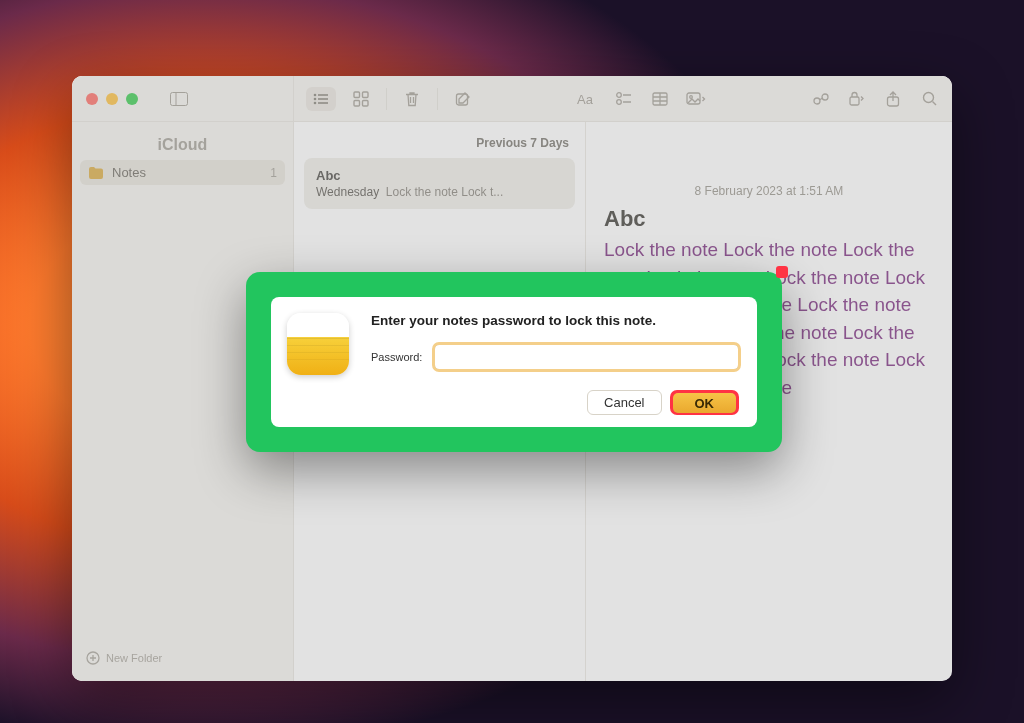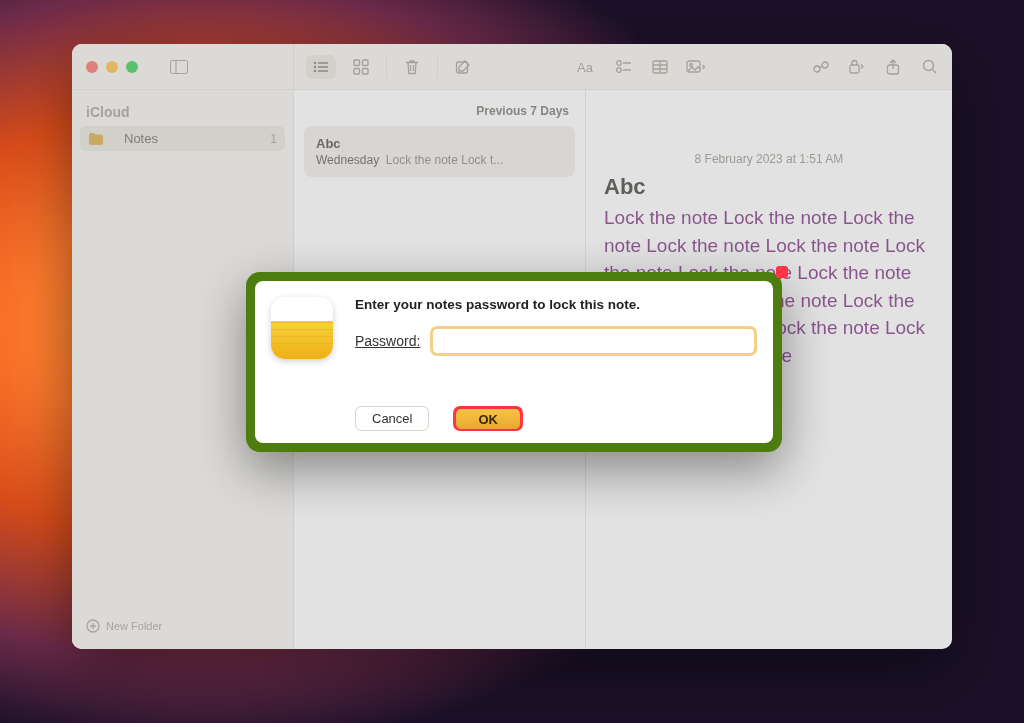--- a/index.html
+++ b/index.html
@@ -5,21 +5,21 @@
 * { margin: 0; padding: 0; box-sizing: border-box; font-family: -apple-system, BlinkMacSystemFont, "Helvetica Neue", sans-serif; }
 
 body {
   width: 1024px; height: 723px;
   background: radial-gradient(ellipse 700px 500px at 20% 45%, #ff9a3c 0%, #ff7a2d 25%, #d84c1a 45%, #6b2a4a 68%, #1b1128 85%);
   overflow: hidden; position: relative;
 }
 
 
 .app-window {
-  position: absolute; left: 72px; top: 44px; width: 880px; height: 605px;
+  position: absolute; left: 72px; top: 76px; width: 880px; height: 605px;
   background: #fff; border-radius: 10px; overflow: hidden;
   box-shadow: 0 20px 60px rgba(0,0,0,.45);
   display: grid;
   grid-template-columns: 222px 292px 1fr;
   grid-template-rows: 46px 1fr;
 }
 
 
 .app-dim {
   position: absolute; inset: 0; background: rgba(180,180,180,.38);
@@ -45,23 +45,23 @@
 .tb-icon.active-pill { background:#e7e3db; border-radius:6px; width:30px; height:24px; color:#7a766d; }
 .tb-spacer { flex:1; }
 .tb-group { display:flex; gap:14px; align-items:center; }
 .tb-sep { width:1px; height:22px; background:#e3e0d9; }
 
 
 .sidebar {
   grid-column:1; grid-row:2; background:#f4f2ee; border-right:1px solid #e5e2dc;
   display:flex; flex-direction:column; padding:10px 8px 8px 8px;
 }
-.side-section-label { font-size:14px; color:#9c988e; font-weight:600; padding:4px 6px 6px; }
+.side-section-label { font-size:16px; color:#9c988e; font-weight:600; padding:4px 6px 6px;text-align:center; }
 .side-item {
-  display:flex; align-items:center; gap:20px; padding:5px 8px; border-radius:6px; font-size:13px; color:#5f5b52;
+  display:flex; align-items:center; gap:8px; padding:5px 8px; border-radius:6px; font-size:13px; color:#5f5b52;
 }
 .side-item.selected { background:#e6e2d9; }
 .side-item .count { margin-left:auto; color:#9c988e; font-size:12px; }
 .folder-ic { color:#d9a531; }
 .sidebar-footer { margin-top:auto; display:flex; align-items:center; gap:6px; padding:8px 6px; color:#a09c92; font-size:11px; }
 
 
 .notes-list { grid-column:2; grid-row:2; background:#fff; border-right:1px solid #e8e5df; padding:10px 10px 0; }
 .list-section-label { font-size:12px; font-weight:700; color:#6d6a62; padding:4px 6px 8px;text-align:right; }
 .note-card { background:#eeece6; border-radius:8px; padding:10px 12px; }
@@ -71,21 +71,21 @@
 
 
 .editor { grid-column:3; grid-row:2; padding:10px 18px 0; }
 .editor-meta { text-align:center; font-size:12px; color:#8f8b81; padding:4px 0 8px;margin-top:48px; }
 .editor h1 { font-size:22px; font-weight:800; color:#2c2a25; margin-bottom:4px; }
 .editor p { font-size:19px; color:#701a75; line-height:1.45; }
 
 
 .modal-outline {
   position:absolute; left:246px; top:272px; width:536px; height:180px;
-  background:#4d7c0f; border-radius:14px; padding:9px;
+  background:#22c55e; border-radius:14px; padding:25px;
   box-shadow:0 18px 50px rgba(0,0,0,.4);
 }
 .modal-outline::after{
   content:""; position:absolute; top:-6px; right:-6px; width:12px; height:12px; background:#ff3344; border-radius:3px;
 }
 .modal {
   width:100%; height:100%; background:#fff; border-radius:8px;
   display:grid; grid-template-columns: 90px 1fr; grid-template-rows: auto auto 1fr;
   padding:14px 18px 12px 10px;
 }
@@ -94,26 +94,26 @@
   background:linear-gradient(#fff 0%, #fff 38%, #f7d13b 38%, #f0b015 100%);
   box-shadow:0 2px 6px rgba(0,0,0,.2);
   position:relative;
 }
 .notes-appicon::after{
   content:""; position:absolute; left:0; right:0; top:40%; height:1px; background:rgba(0,0,0,.08);
   box-shadow:0 7px 0 rgba(0,0,0,.06), 0 14px 0 rgba(0,0,0,.05), 0 21px 0 rgba(0,0,0,.04);
 }
 .modal-title { grid-column:2; grid-row:1; font-size:13.5px; font-weight:700; color:#222; padding:2px 0 16px; }
 .modal-row { grid-column:2; grid-row:2; display:flex; align-items:center; gap:12px; }
-.modal-row label { font-size:14px; color:#333;text-decoration:underline; }
+.modal-row label { font-size:11px; color:#333; }
 .modal-row input {
   flex:1; height:26px; border:1px solid #d8d3c8; border-radius:5px; padding:2px 6px; font-size:13px;
   outline:3px solid #f4cf8a; outline-offset:-1px;
 }
-.modal-actions { grid-column:2; grid-row:3; display:flex; justify-content:flex-start; align-items:flex-end; gap:24px; padding-top:14px; }
+.modal-actions { grid-column:2; grid-row:3; display:flex; justify-content:flex-end; align-items:flex-end; gap:8px; padding-top:14px; }
 .btn { height:25px; padding:0 16px; border-radius:6px; font-size:13px; border:1px solid #d8d3c8; background:#fff; color:#333; }
 .btn.primary-wrap { padding:3px; background:#ff3344; border:none; border-radius:7px; display:inline-flex;}
 .btn.primary { background:linear-gradient(#f6c447,#eaa82e); border:none; color:#3a2a05; font-weight:600; padding:0 22px; height:20px; border-radius:5px; }
 
 svg { display:block; }
 </style>
 </head>
 <body>
 
 <div class="app-window">

